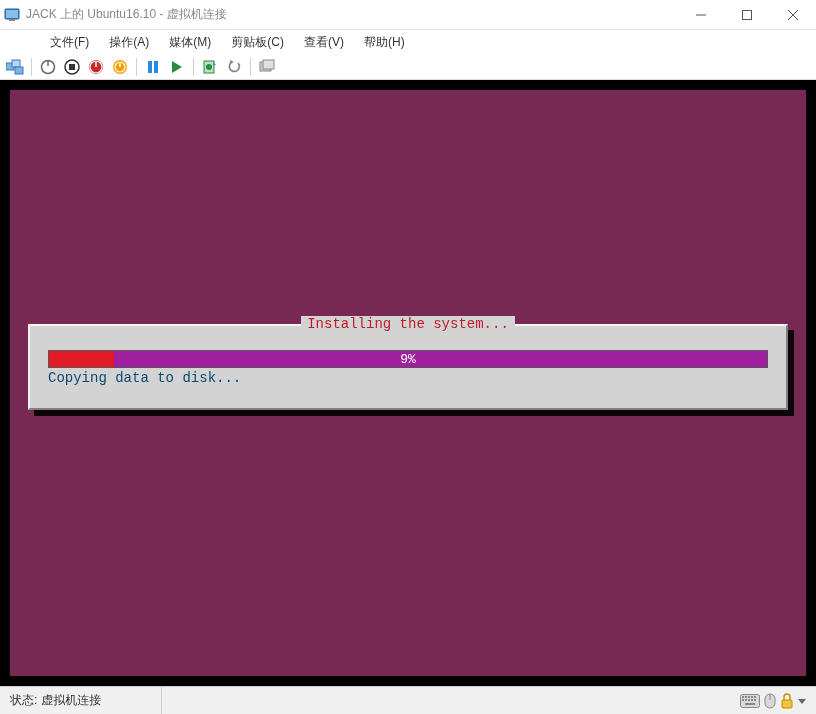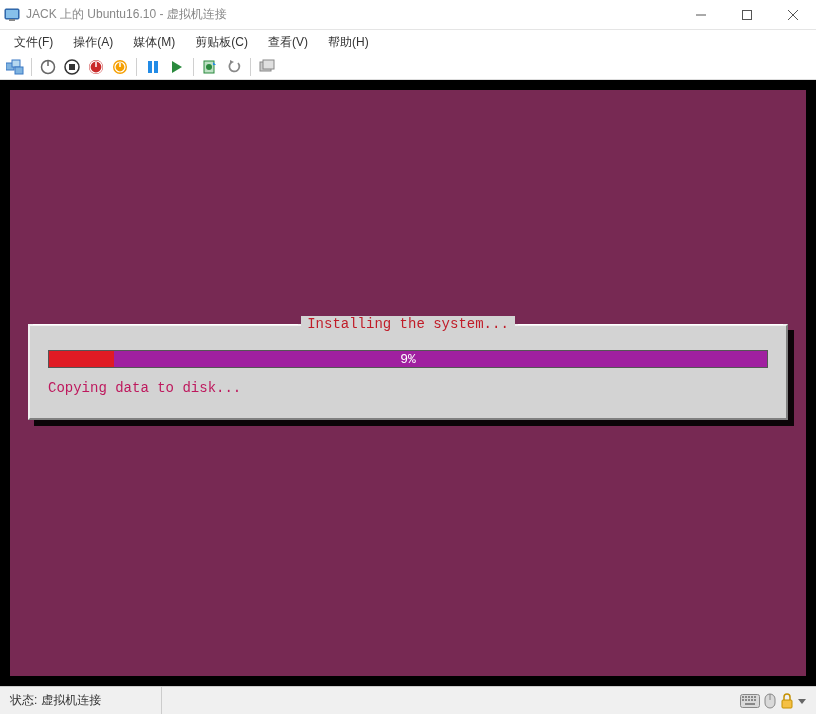--- a/index.html
+++ b/index.html
@@ -44,20 +44,21 @@
 
 
 .menubar {
   height: 24px;
   display: flex;
   align-items: center;
   padding: 0 6px;
   gap: 4px;
   background: #fff;
   color: #333;
+  margin-left: 36px;
 }
 .menubar .menu-item {
   padding: 2px 8px;
   font-size: 12px;
 }
 
 
 .toolbar {
   height: 26px;
   display: flex;
@@ -144,24 +145,24 @@
 }
 .progress-text {
   position: absolute;
   left: 0; right: 0;
   text-align: center;
   color: #fff;
   font-family: "Courier New", monospace;
   font-size: 13px;
 }
 .status-line {
-  margin-top: 12px;
+  margin-top: 2px;
   font-family: "Courier New", monospace;
   font-size: 14px;
-  color: #be185d;
+  color: #0c4a6e;
 }
 
 
 .statusbar {
   height: 28px;
   background: #f0f0f0;
   border-top: 1px solid #ccc;
   display: flex;
   align-items: center;
   padding: 0 10px;

